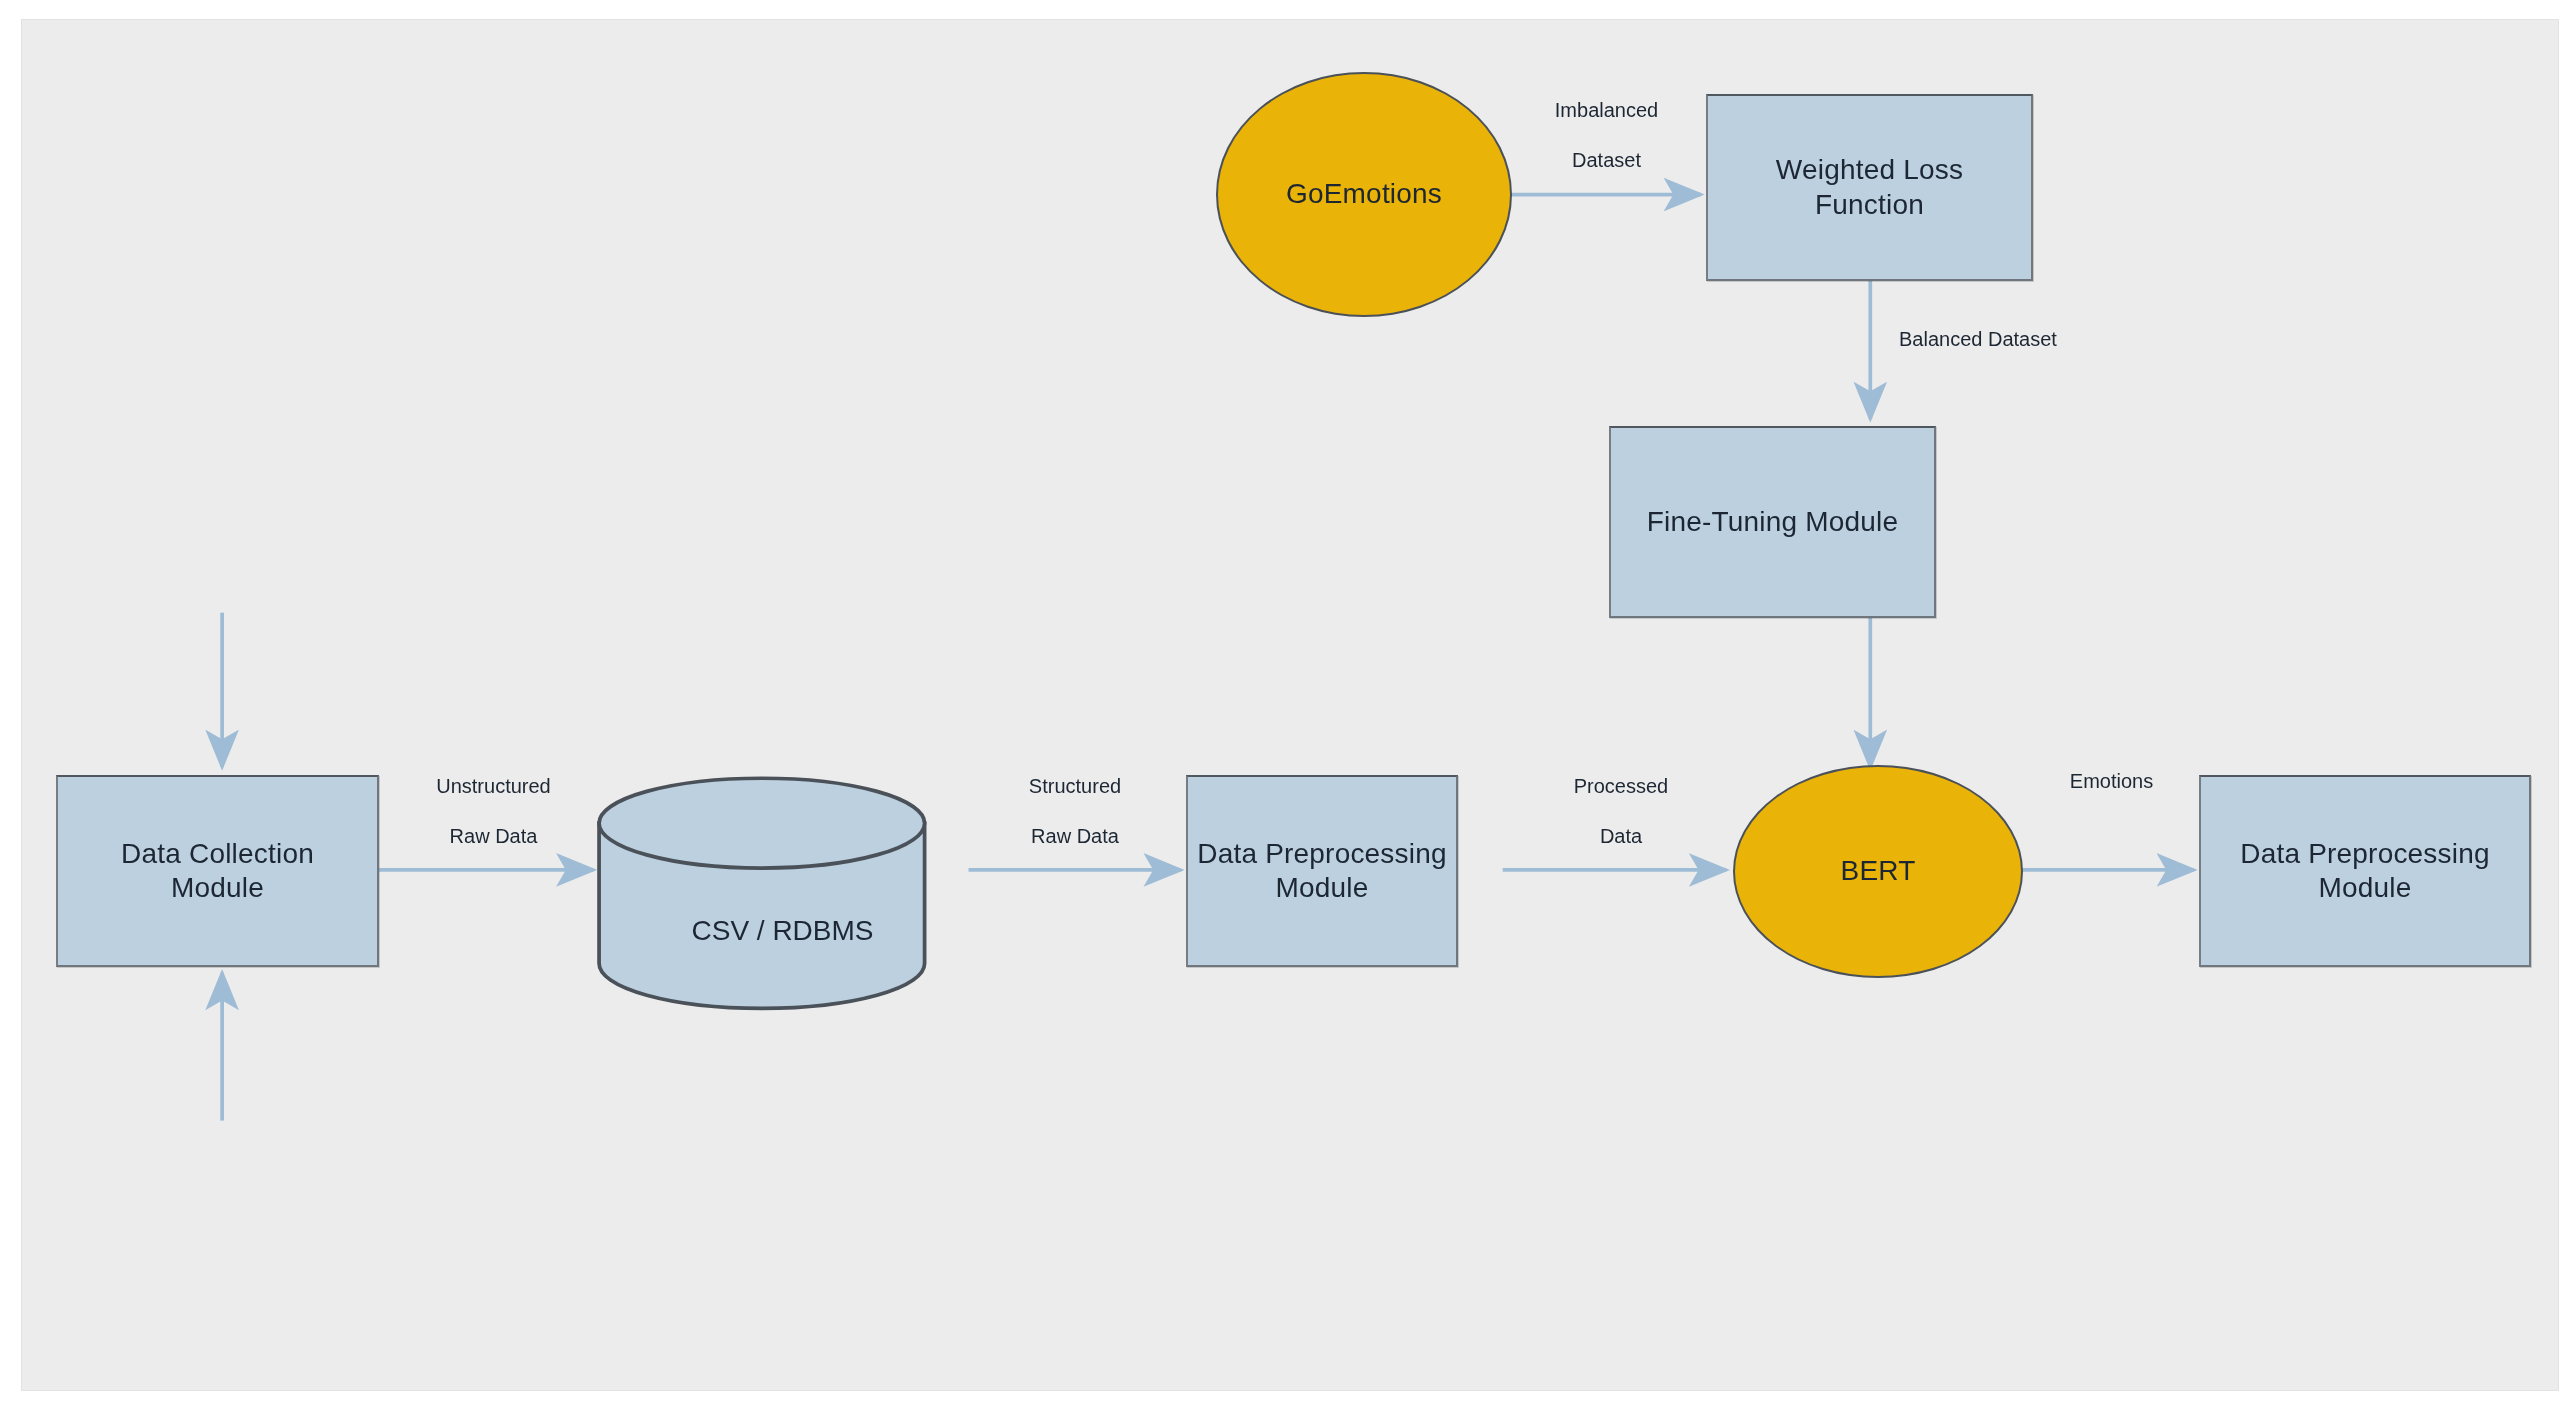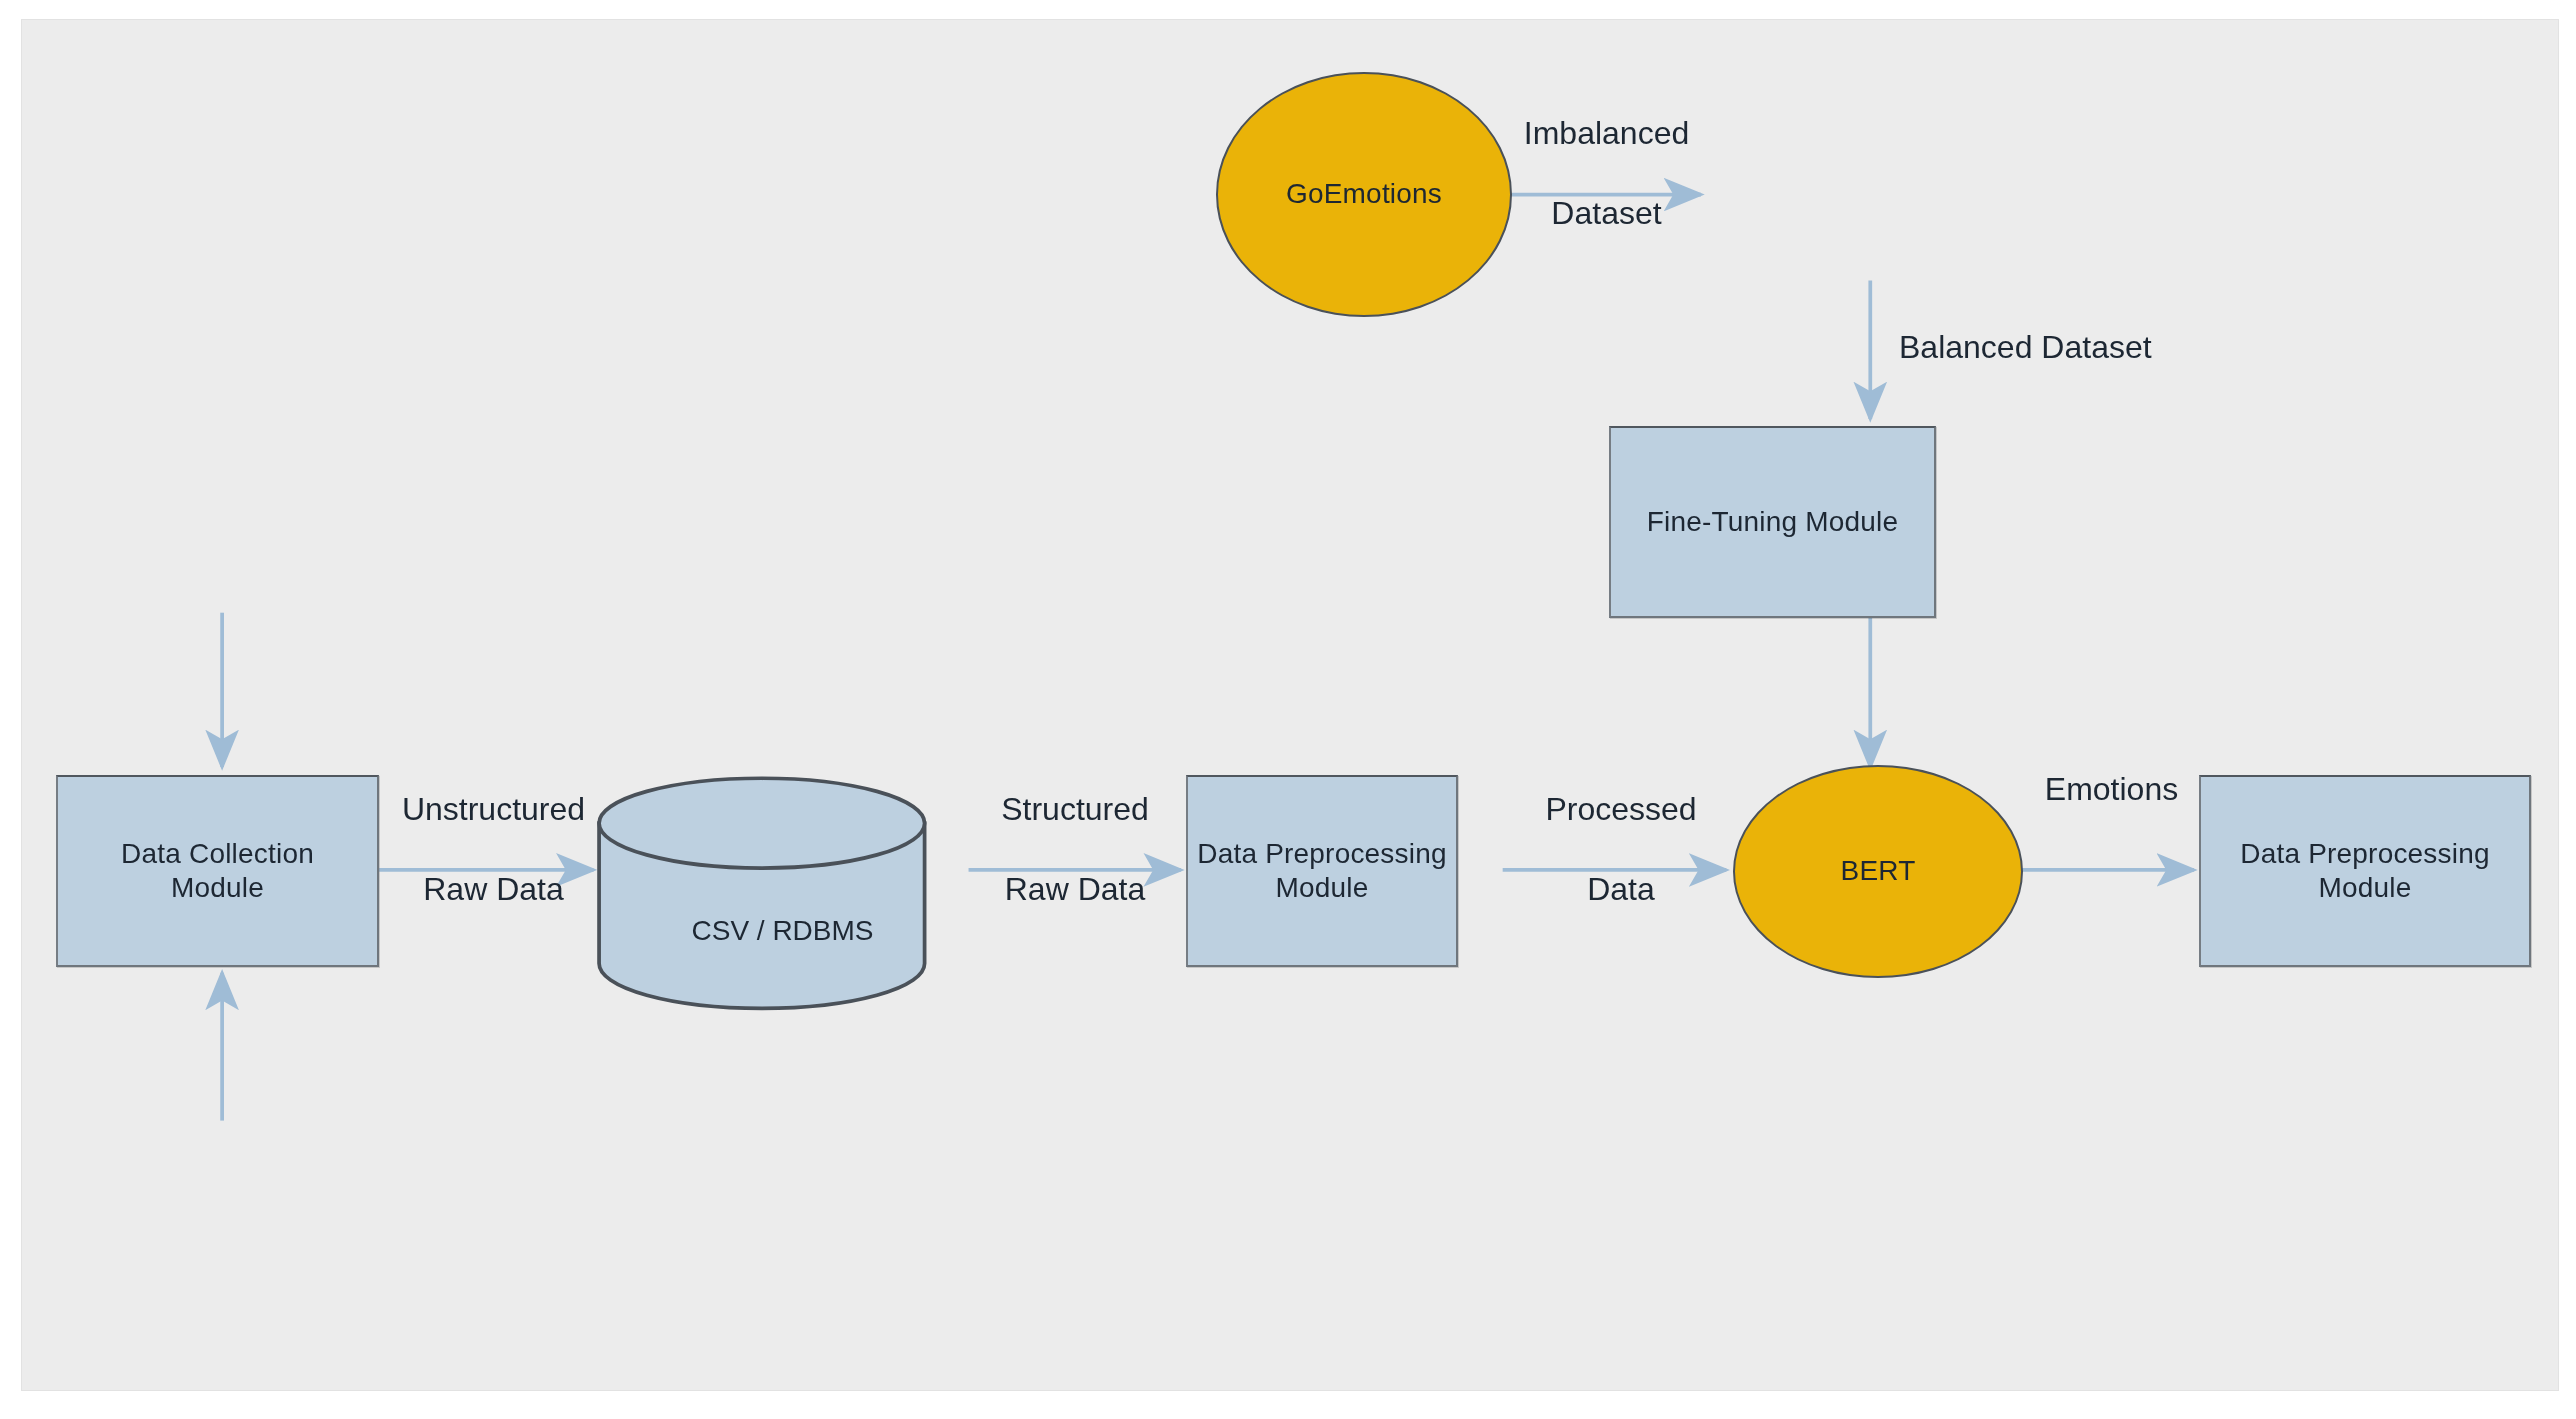--- a/index.html
+++ b/index.html
@@ -74,21 +74,21 @@
     left: 0;
     width: 100%;
     text-align: center;
     color: #1d2733;
     font-size: 28px;
   }
   
   .edge-label {
     position: absolute;
     color: #1d2733;
-    font-size: 32px;
+    font-size: 20px;
     line-height: 1.25;
     text-align: center;
     white-space: pre-line;
     pointer-events: none;
   }
 </style>
 </head>
 <body>
 
 <div id="page">
@@ -140,20 +140,26 @@
     <g>
       <path d="M640,880 L640,1030 A174,48 0 0 0 988,1030 L988,880 Z" fill="#bdd0e0" stroke="#4a5159" stroke-width="4"></path>
       <ellipse cx="814" cy="880" rx="174" ry="48" fill="#bdd0e0" stroke="#4a5159" stroke-width="4"></ellipse>
     </g>
   </svg>
 
   <div class="node node-ellipse" style="left:1216px; top:72px; width:296px; height:245px;">
     <span class="node-label">GoEmotions</span>
   </div>
 
+  <div class="node node-rect" style="left:1706px; top:94px; width:327px; height:187px;">
+    <span class="node-label">
+      <span>Weighted Loss</span><br>
+      <span>Function</span>
+    </span>
+  </div>
 
   <div class="node node-rect" style="left:1609px; top:426px; width:327px; height:192px;">
     <span class="node-label">Fine-Tuning Module</span>
   </div>
 
 
 
   <div class="node node-rect" style="left:56px; top:775px; width:323px; height:192px;">
     <span class="node-label">
       <span>Data Collection</span><br>

